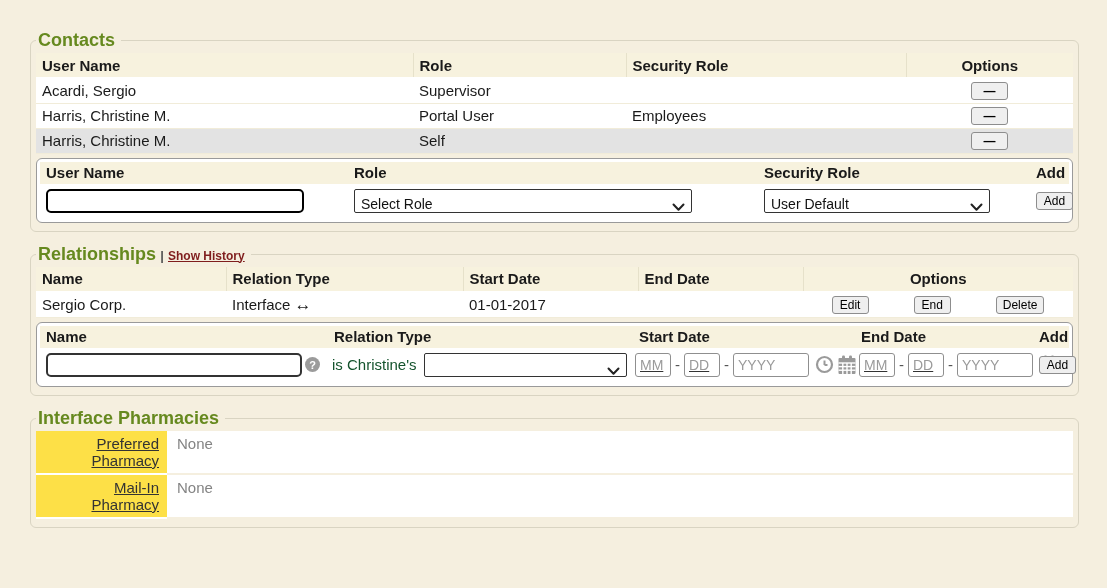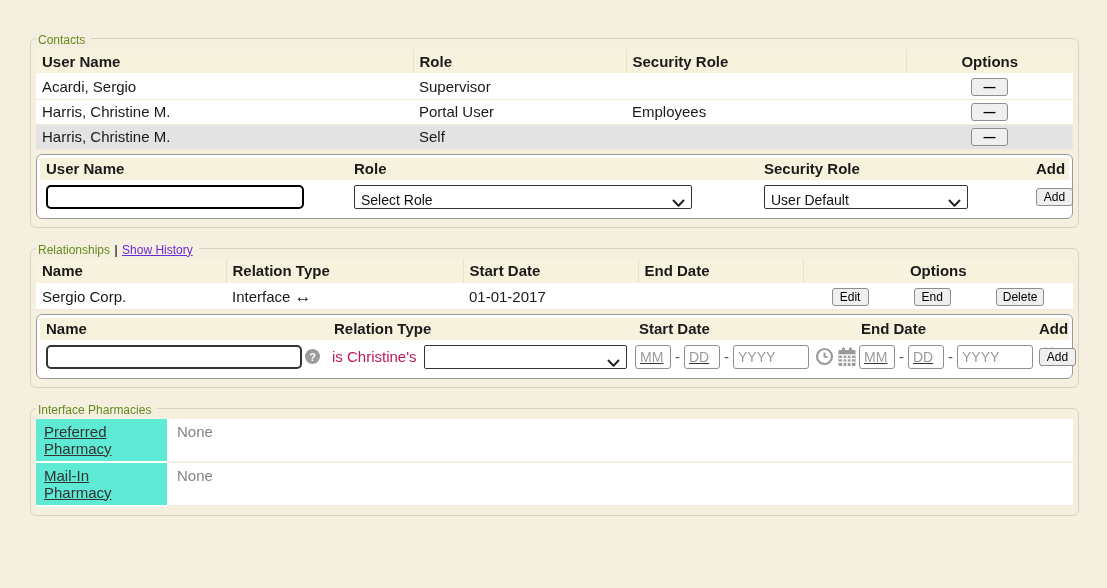--- a/index.html
+++ b/index.html
@@ -17,27 +17,27 @@
     border-radius: 6px;
     padding: 2px 5px 8px 5px;
     margin-bottom: 12px;
   }
   legend.sect {
     padding: 0 6px 0 2px;
     margin-left: 0;
   }
   .sect-title {
     color: #66891f;
-    font-weight: normal;
-    font-size: 12px;
+    font-weight: bold;
+    font-size: 18px;
   }
   .sect-sep { color: #555; font-size: 13px; font-weight: bold; }
   .sect-link {
-    color: #6d28d9;
-    font-weight: normal;
+    color: #7f1d1d;
+    font-weight: bold;
     font-size: 12px;
     text-decoration: underline;
     cursor: pointer;
   }
 
   table.grid { border-collapse: collapse; width: 100%; table-layout: fixed; }
   table.grid th {
     background: #f7f2de;
     text-align: left;
     font-weight: bold;
@@ -141,35 +141,36 @@
     width: 15px; height: 15px;
     border-radius: 50%;
     background: #9b9b9b;
     color: #fff;
     font-size: 11px;
     font-weight: bold;
     align-items: center;
     justify-content: center;
     flex: 0 0 auto;
   }
-  .poss { color: #be185d; white-space: nowrap; margin: 0 4px 0 2px; }
+  .poss { color: #14532d; white-space: nowrap; margin: 0 4px 0 2px; }
 
   .arrow { font-weight: bold; font-size: 17px; }
 
   .opts-flex { display: flex; justify-content: space-around; align-items: center; }
 
   
   table.pharm { border-collapse: collapse; width: 100%; table-layout: fixed; }
   table.pharm td { vertical-align: top; }
   td.pharm-label {
     width: 131px;
-    background: #5eead4;
+    background: #fde047;
     padding: 4px 8px;
     border-bottom: 2px solid #ffffff;
     height: 43px;
+    text-align: right;
   }
   td.pharm-value {
     background: #ffffff;
     color: #848484;
     padding: 4px 10px;
     border-bottom: 2px solid #f5efdf;
     height: 43px;
   }
   .pharm-link { color: #333; text-decoration: underline; cursor: pointer; display: inline-block; width: 90px; }
 
@@ -256,21 +257,21 @@
               <div class="selbox" style="width:338px">
                 <span>Select Role</span>
                 <span class="chev">
                     <svg width="13" height="9" viewBox="0 0 13 9">
                       <polyline points="1.5,1.5 6.5,6.8 11.5,1.5" fill="none" stroke="#222" stroke-width="2" stroke-linecap="round" stroke-linejoin="round"></polyline>
                     </svg>
                   </span>
               </div>
             </td>
             <td>
-              <div class="selbox" style="width:204px">
+              <div class="selbox" style="width:226px">
                 <span>User Default</span>
                 <span class="chev">
                     <svg width="13" height="9" viewBox="0 0 13 9">
                       <polyline points="1.5,1.5 6.5,6.8 11.5,1.5" fill="none" stroke="#222" stroke-width="2" stroke-linecap="round" stroke-linejoin="round"></polyline>
                     </svg>
                   </span>
               </div>
             </td>
             <td><button class="mini-btn">Add</button></td>
           </tr>

